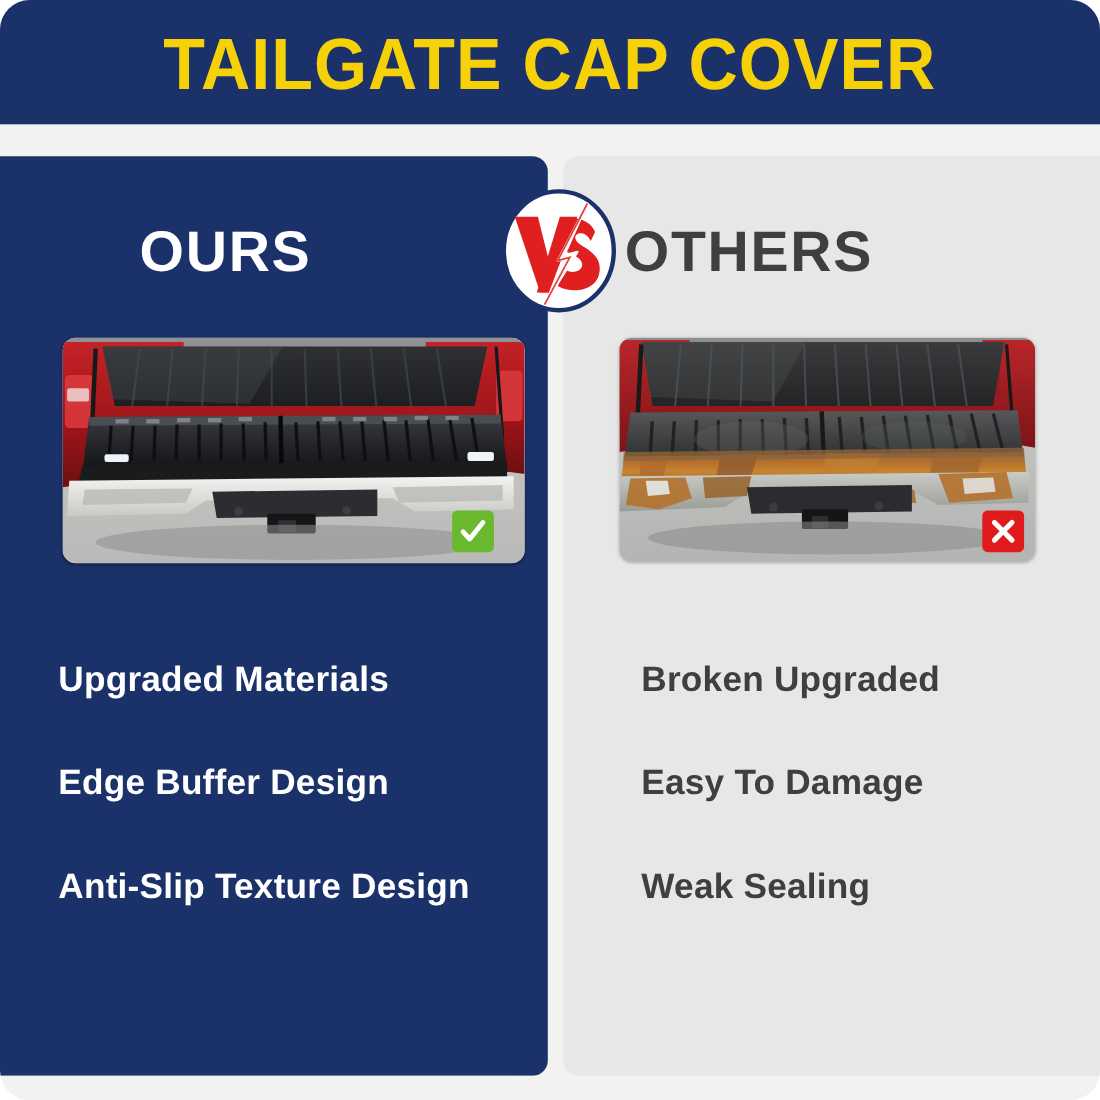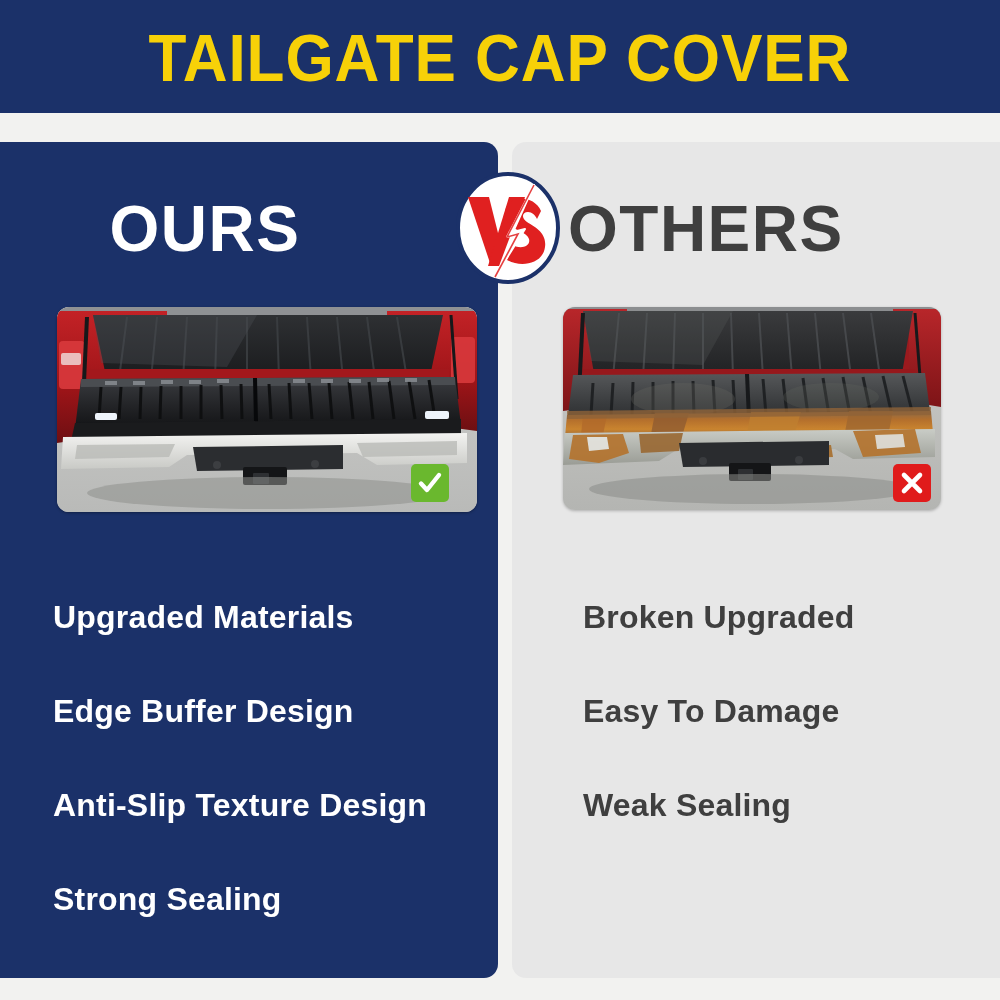--- a/index.html
+++ b/index.html
@@ -13,20 +13,21 @@
     overflow: hidden;
     font-family: "Liberation Sans", sans-serif;
   }
 
   #page {
     position: relative;
     width: 1000px;
     height: 1000px;
     background: #f2f2f0;
     overflow: hidden;
+    border-radius: 27px;
   }
 
   
   .header-bar {
     position: absolute;
     left: 0;
     top: 0;
     width: 1000px;
     height: 113px;
     background: #1b3169;
@@ -64,21 +65,21 @@
     width: 502px;
     background: #e7e7e7;
   }
 
   
   .col-heading {
     position: absolute;
     top: 192px;
     height: 74px;
     line-height: 74px;
-    font-size: 64px;
+    font-size: 52px;
     font-weight: bold;
     letter-spacing: 1.5px;
     white-space: nowrap;
   }
   .heading-ours {
     left: 0;
     width: 498px;
     text-align: center;
     color: #ffffff;
     padding-right: 88px;
@@ -453,21 +454,20 @@
   <div class="verdict verdict-bad">
     <svg width="26" height="26" viewBox="0 0 26 26">
       <path d="M5 5 L21 21 M21 5 L5 21" fill="none" stroke="#ffffff" stroke-width="4.6" stroke-linecap="round"></path>
     </svg>
   </div>
 
   <div class="feature-list feature-list-ours">
     <div class="feature-row">Upgraded Materials</div>
     <div class="feature-row">Edge Buffer Design</div>
     <div class="feature-row">Anti-Slip Texture Design</div>
-    <div class="feature-row">Strong Sealing</div>
   </div>
 
   <div class="feature-list feature-list-others">
     <div class="feature-row">Broken Upgraded</div>
     <div class="feature-row">Easy To Damage</div>
     <div class="feature-row">Weak Sealing</div>
   </div>
 
   <div class="bottom-strip"></div>
 </div>

